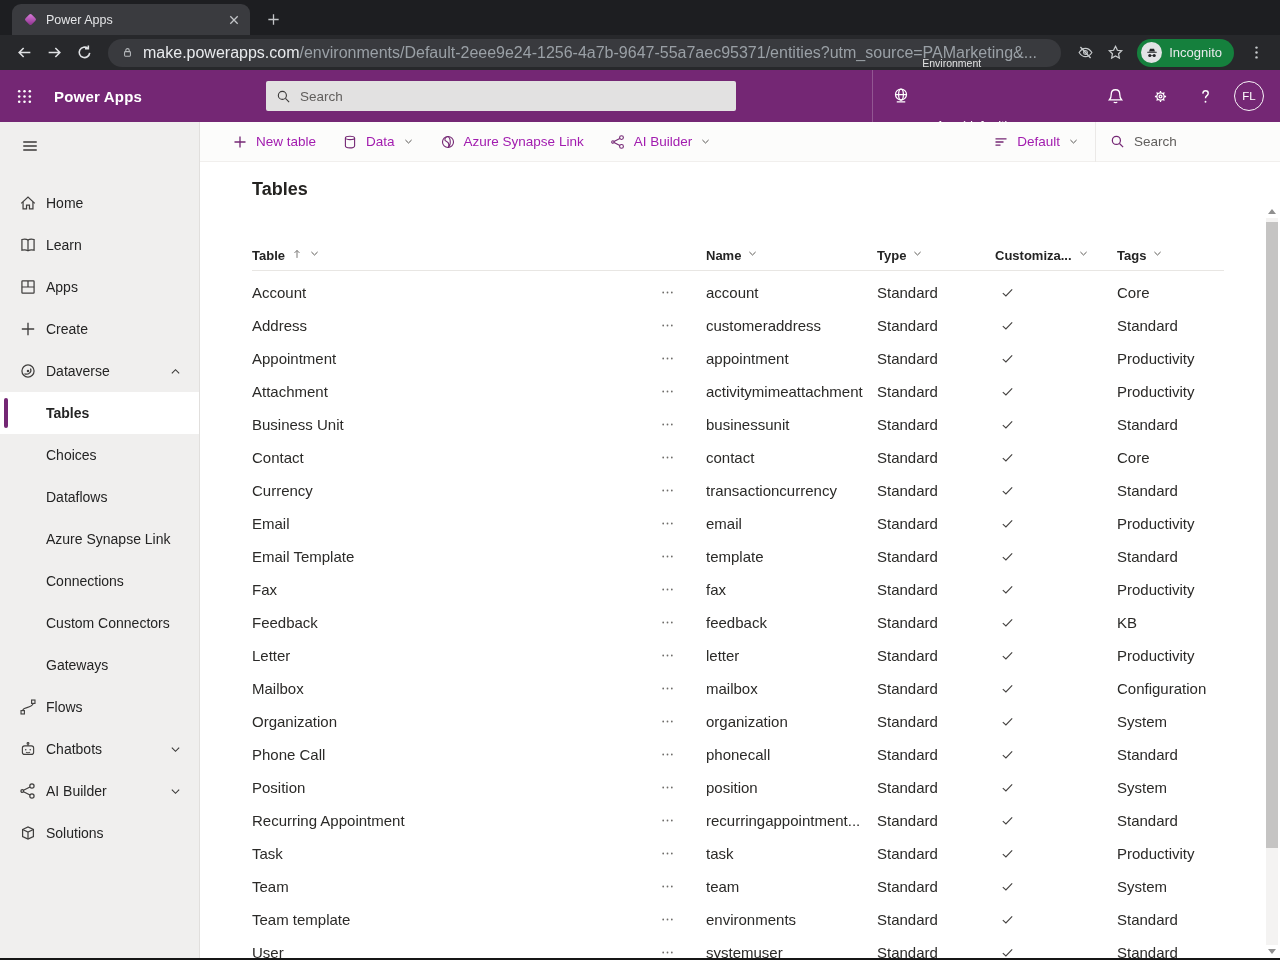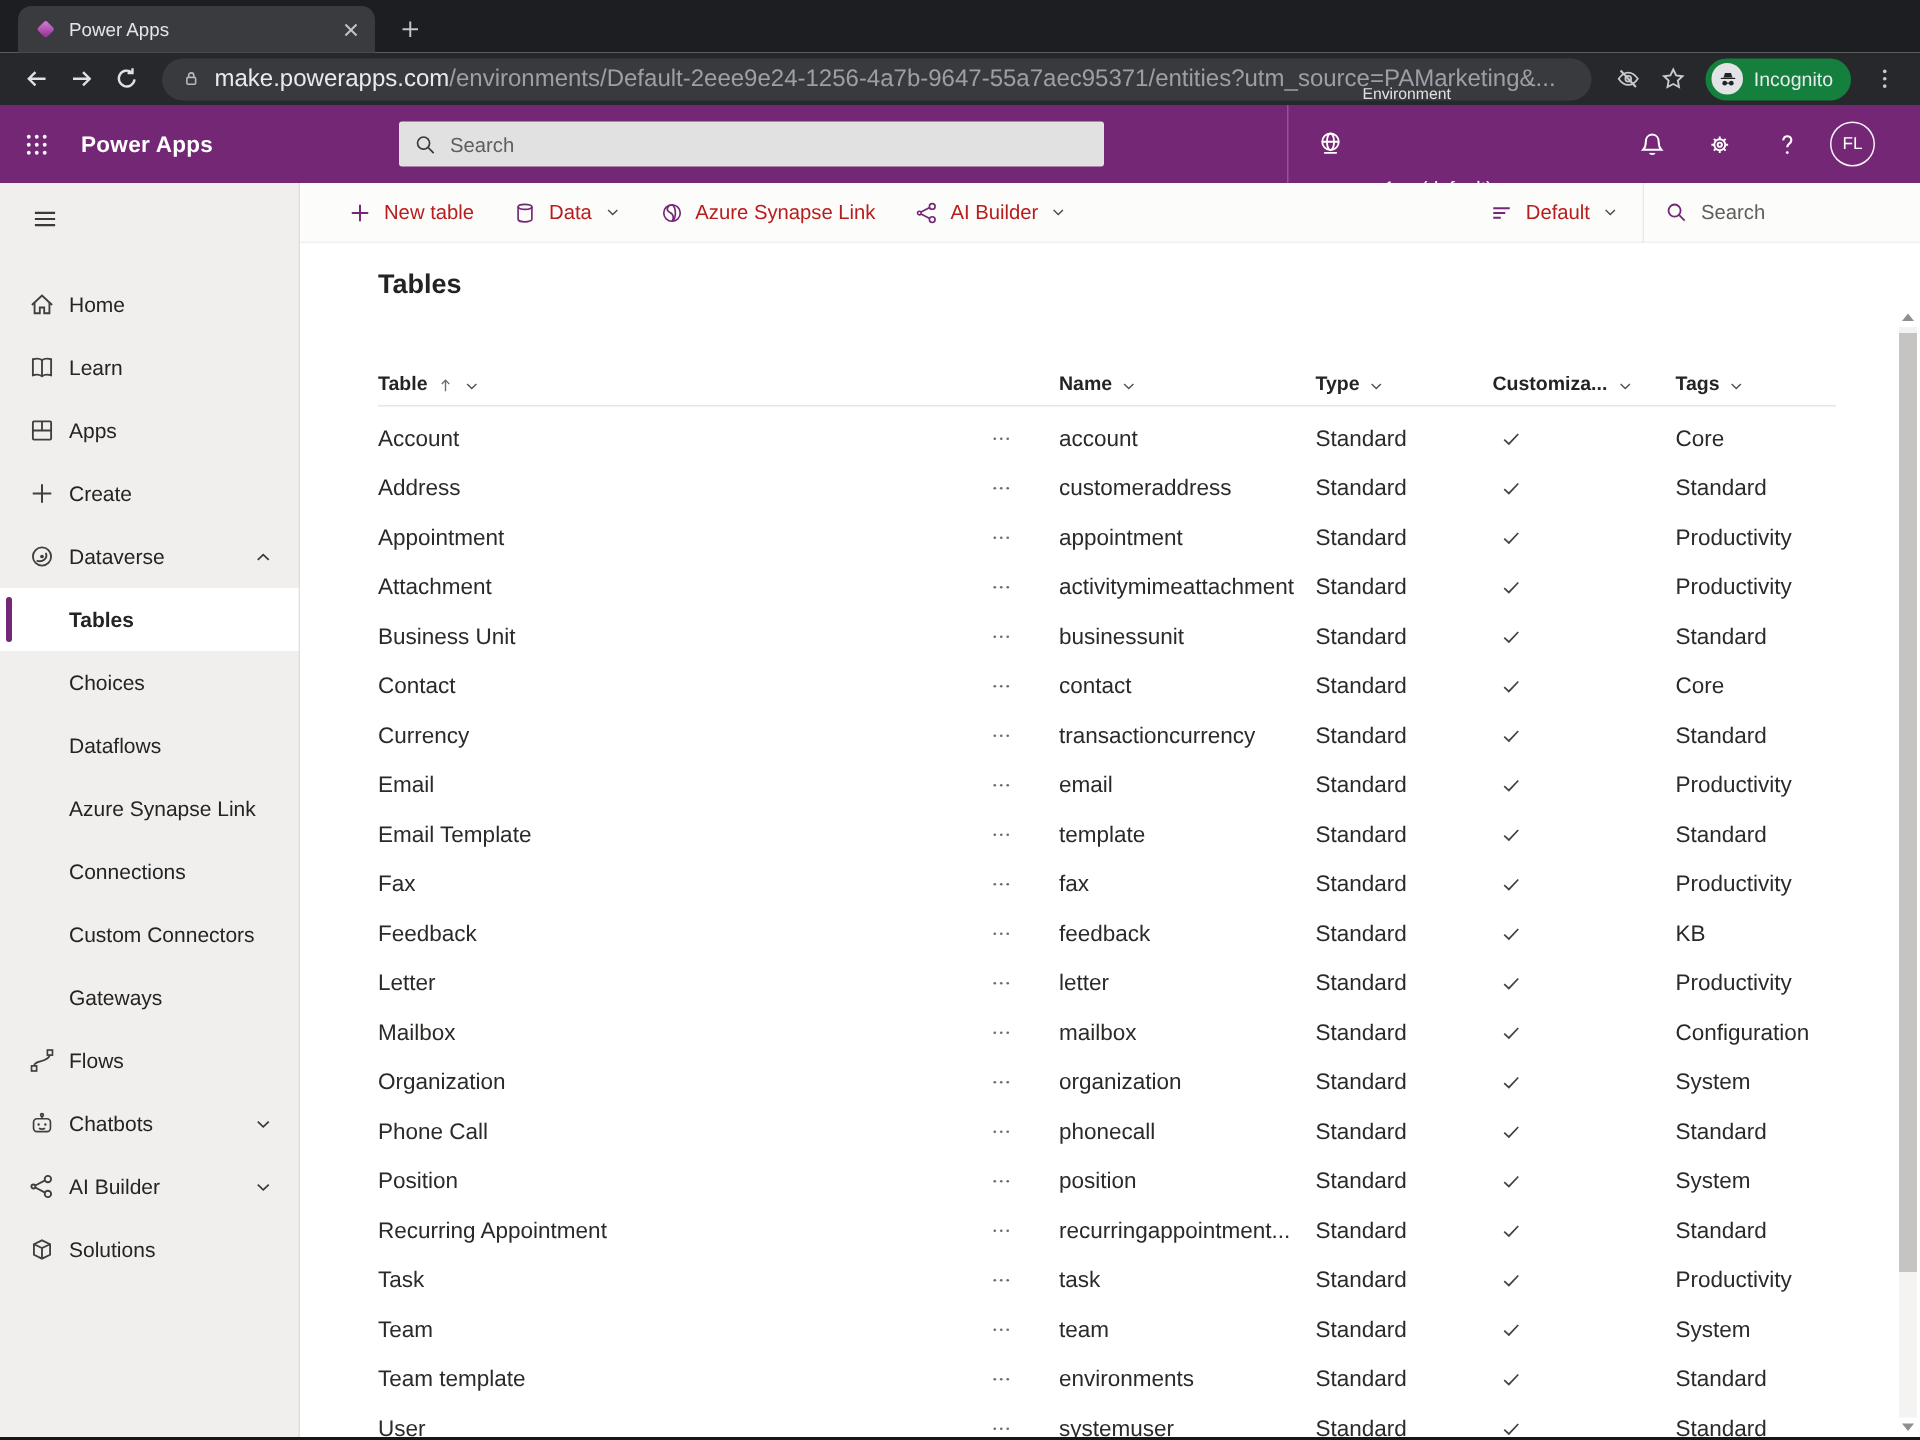--- a/index.html
+++ b/index.html
@@ -39,21 +39,21 @@
   .pa-header { height:52px; background:#742774; position:relative; display:flex; align-items:center; color:#fff; }
   .waffle-btn { width:48px; height:52px; display:flex; align-items:center; justify-content:center; color:#fff; }
   .waffle-btn .ico { width:17px; height:17px; }
   .pa-appname { font-size:15px; font-weight:700; letter-spacing:.2px; margin-left:6px; }
   .pa-search { position:absolute; left:266px; top:11px; width:470px; height:30px; background:#e2e1e1;
                border-radius:2px; display:flex; align-items:center; padding:0 10px; gap:9px; }
   .pa-search .ico { width:15px; height:15px; color:#3b3a39; }
   .pa-search input { flex:1; border:none; outline:none; background:transparent; font-size:13.5px;
                      font-family:"Liberation Sans",sans-serif; color:#242424; }
   .pa-search input::placeholder { color:#605e5c; }
-  .pa-right { position:absolute; right:0; top:0; height:52px; display:flex; align-items:center; padding-right:22px; }
+  .pa-right { position:absolute; right:0; top:0; height:52px; display:flex; align-items:center; padding-right:8px; }
   .env-group { display:flex; align-items:center; gap:11px; padding:0 18px; height:52px;
                border-left:1px solid rgba(255,255,255,.22); margin-right:66px; }
   .env-group .ico { width:20px; height:20px; color:#fff; }
   .env-label { font-size:10.5px; color:rgba(255,255,255,.85); line-height:1.25; }
   .env-name { font-size:13px; color:#fff; line-height:1.25;margin-top:48px; }
   .hdr-icon-btn { width:45px; height:52px; display:flex; align-items:center; justify-content:center; color:#fff; }
   .hdr-icon-btn .ico { width:19px; height:19px; }
   .avatar { width:30px; height:30px; border-radius:50%; border:1.5px solid rgba(255,255,255,.95);
             display:flex; align-items:center; justify-content:center; font-size:11.5px; margin:0 8px 0 6px; }
 
@@ -67,38 +67,38 @@
                font-size:14px; color:#242424; position:relative; cursor:pointer; }
   .side-item .ico { width:18px; height:18px; color:#403f3e; }
   .side-item.child { padding-left:46px; }
   .side-item.selected { background:#fff; font-weight:700; }
   .side-item.selected::before { content:""; position:absolute; left:4px; top:6px; bottom:6px; width:4px;
                                 border-radius:2px; background:#742774; }
   .side-item .chev { margin-left:auto; margin-right:17px; width:13px; height:13px; color:#3b3a39; }
 
   .main { flex:1; position:relative; background:#fff; overflow:hidden; }
   .toolbar { height:40px; background:#fcfcfb; border-bottom:1px solid #f1efed; display:flex; align-items:center; padding-left:32px; }
-  .tb-item { display:flex; align-items:center; gap:8px; font-size:13.5px; color:#b91c1c; margin-right:26px; cursor:pointer; }
+  .tb-item { display:flex; align-items:center; gap:8px; font-size:13.5px; color:#a21caf; margin-right:26px; cursor:pointer; }
   .tb-item .ico { width:16px; height:16px; color:#742774; }
   .tb-item .chev { width:11px; height:11px; color:#4f4d4b; }
   .tb-right { margin-left:auto; display:flex; align-items:center; height:40px; }
   .tb-divider { width:1px; height:40px; background:#ebe9e7; margin:0 14px 0 16px; }
   .tb-search { display:flex; align-items:center; gap:9px; width:170px; }
   .tb-search .ico { width:15px; height:15px; color:#742774; }
   .tb-search input { border:none; outline:none; background:transparent; font-size:13.5px; width:110px;
                      font-family:"Liberation Sans",sans-serif; color:#242424; }
   .tb-search input::placeholder { color:#605e5c; }
 
   .content { padding-left:48px; }
   .page-title { font-size:18px; font-weight:700; color:#242321; margin:17px 0 0 4px; }
 
   .tbl { margin:41px 56px 0 4px; }
   .thead, .trow { display:grid; grid-template-columns:408px 46px 171px 118px 122px 1fr; align-items:center; }
   .thead { height:30px; border-bottom:1px solid #e8e6e3; font-size:13px; font-weight:700; color:#242424; }
-  .th { display:flex; align-items:flex-end; gap:6px; cursor:pointer; }
+  .th { display:flex; align-items:flex-start; gap:6px; cursor:pointer; }
   .th .chev { width:11px; height:11px; color:#55534f; }
   .th .sort { width:12px; height:12px; color:#6b6966; }
   .rows { padding-top:5px; }
   .trow { height:33px; font-size:15px; color:#2b2a28; }
   .cell { white-space:nowrap; overflow:hidden; text-overflow:ellipsis; padding-right:12px; }
   .c-more { color:#6f6d6a; display:flex; }
   .c-more .ico { width:15px; height:15px; }
   .c-check { padding-left:5px; color:#444240; display:flex; }
   .c-check .ico { width:15px; height:15px; }
 

